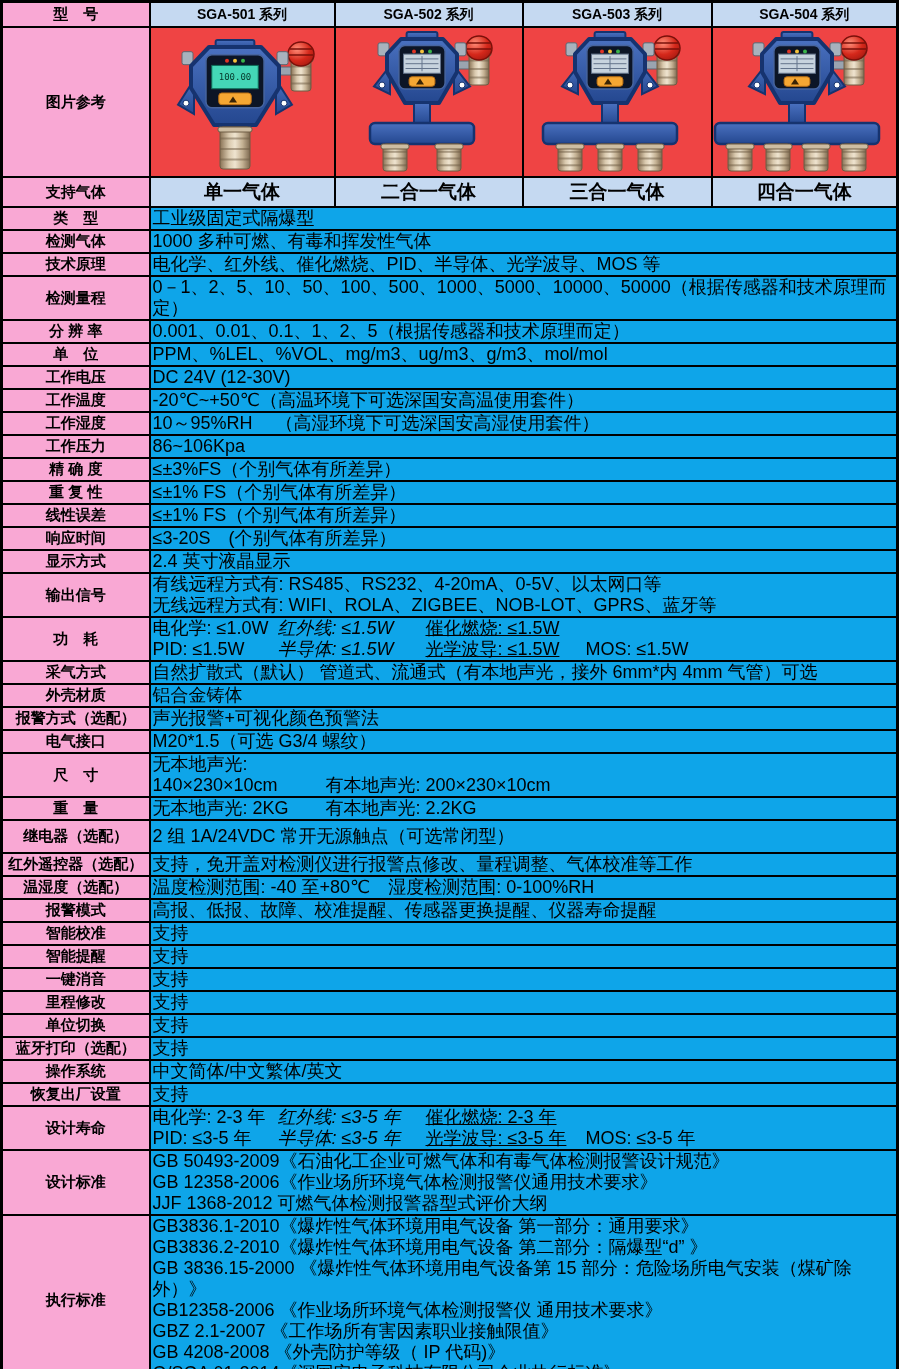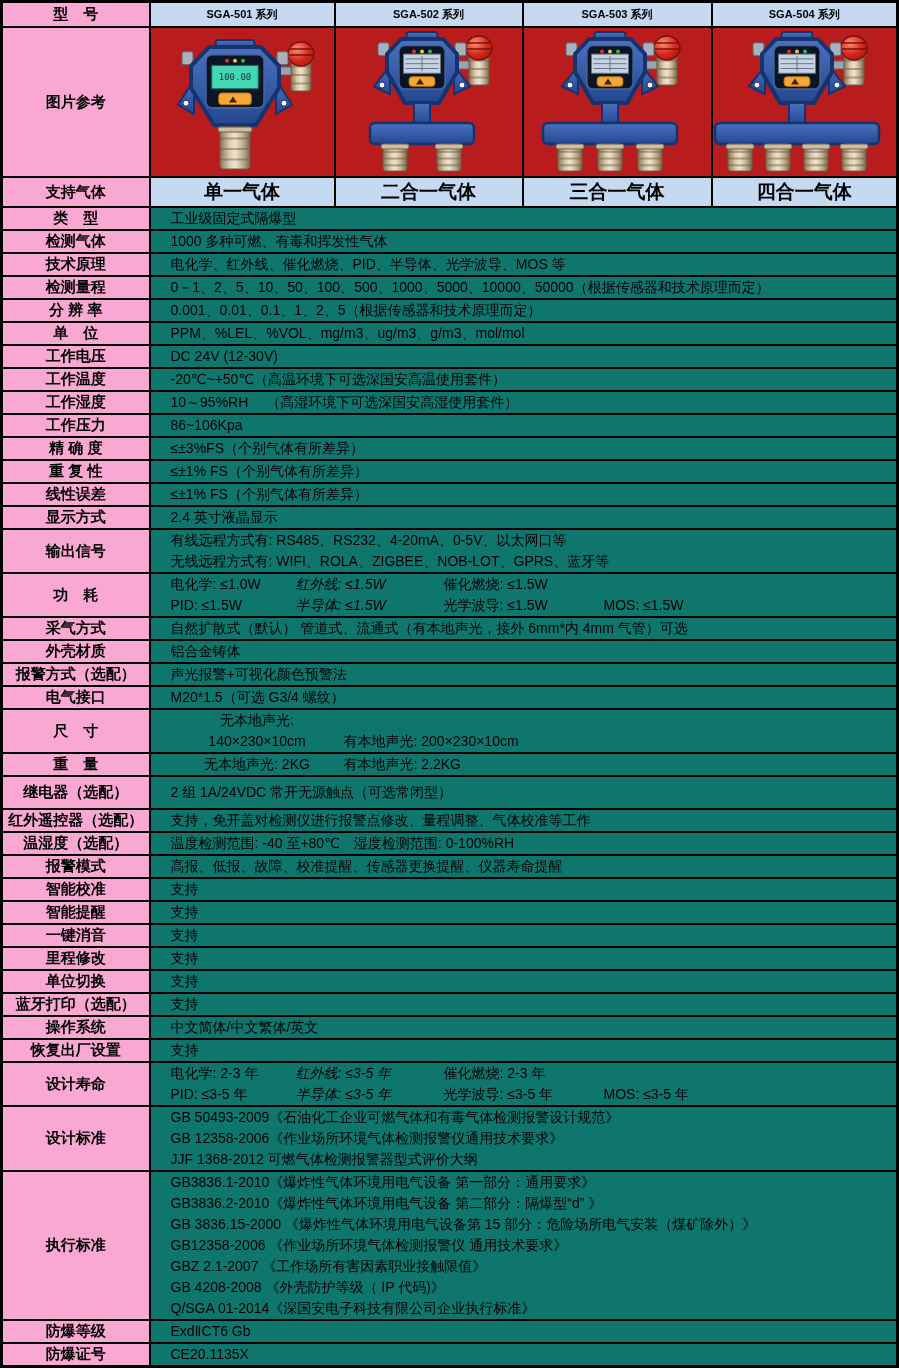--- a/index.html
+++ b/index.html
@@ -1,30 +1,30 @@
 <!DOCTYPE html>
 <html><head>
 <meta charset="utf-8">
 <style>
   html,body{margin:0;padding:0;background:#ffffff;}
   body{width:899px;font-family:"Liberation Sans","DejaVu Sans",sans-serif;color:#000;}
   table.spec{border-collapse:collapse;width:899px;table-layout:fixed;border:3px solid #000;}
   td{border:2px solid #000;vertical-align:middle;overflow:hidden;}
   td.label{background:#f9a8d4;font-weight:bold;text-align:center;font-size:15px;height:21px;padding:0 2px;}
-  td.model{background:#C5D9F1;font-weight:bold;text-align:center;font-size:11px;height:21px;}
+  td.model{background:#C5D9F1;font-weight:bold;text-align:center;font-size:14px;height:21px;}
   td.gas{background:#C5D9F1;font-weight:bold;text-align:center;font-size:19px;height:21px;}
-  td.photo{background:#b91c1c;text-align:center;padding:0;height:148px;}
+  td.photo{background:#ef4444;text-align:center;padding:0;height:148px;}
   td.photo svg{display:block;margin:0 auto;}
-  td.content{background:#0f766e;font-size:14px;padding:0 20px;text-align:left;}
+  td.content{background:#0ea5e9;font-size:18px;padding:0 2px;text-align:left;}
   .line{line-height:21px;white-space:pre-wrap;}
   .cols .seg{display:inline-block;}
   .cols .seg:nth-child(1){width:125px;}
   .cols .seg:nth-child(2){width:148px;font-style:italic;}
-  .cols .seg:nth-child(3){width:160px;}
-  .pair .seg:nth-child(1){display:inline-block;width:173px;text-align:center;}
+  .cols .seg:nth-child(3){width:160px;text-decoration:underline;}
+  .pair .seg:nth-child(1){display:inline-block;width:173px;}
 </style>
 </head>
 <body>
 
 <table class="spec">
   <colgroup>
     <col style="width:148px">
     <col style="width:185px">
     <col style="width:188px">
     <col style="width:189px">
@@ -369,20 +369,26 @@
           <div class="line">≤±1% FS（个别气体有所差异）</div>
         </td>
       </tr>
       <tr>
         <td class="label">线性误差</td>
         <td class="content " colspan="4">
           <div class="line">≤±1% FS（个别气体有所差异）</div>
         </td>
       </tr>
       <tr>
+        <td class="label">响应时间</td>
+        <td class="content " colspan="4">
+          <div class="line">≤3-20S　(个别气体有所差异）</div>
+        </td>
+      </tr>
+      <tr>
         <td class="label">显示方式</td>
         <td class="content " colspan="4">
           <div class="line">2.4 英寸液晶显示</div>
         </td>
       </tr>
       <tr>
         <td class="label">输出信号</td>
         <td class="content " colspan="4">
           <div class="line">有线远程方式有: RS485、RS232、4-20mA、0-5V、以太网口等</div>
           <div class="line">无线远程方式有: WIFI、ROLA、ZIGBEE、NOB-LOT、GPRS、蓝牙等</div>

